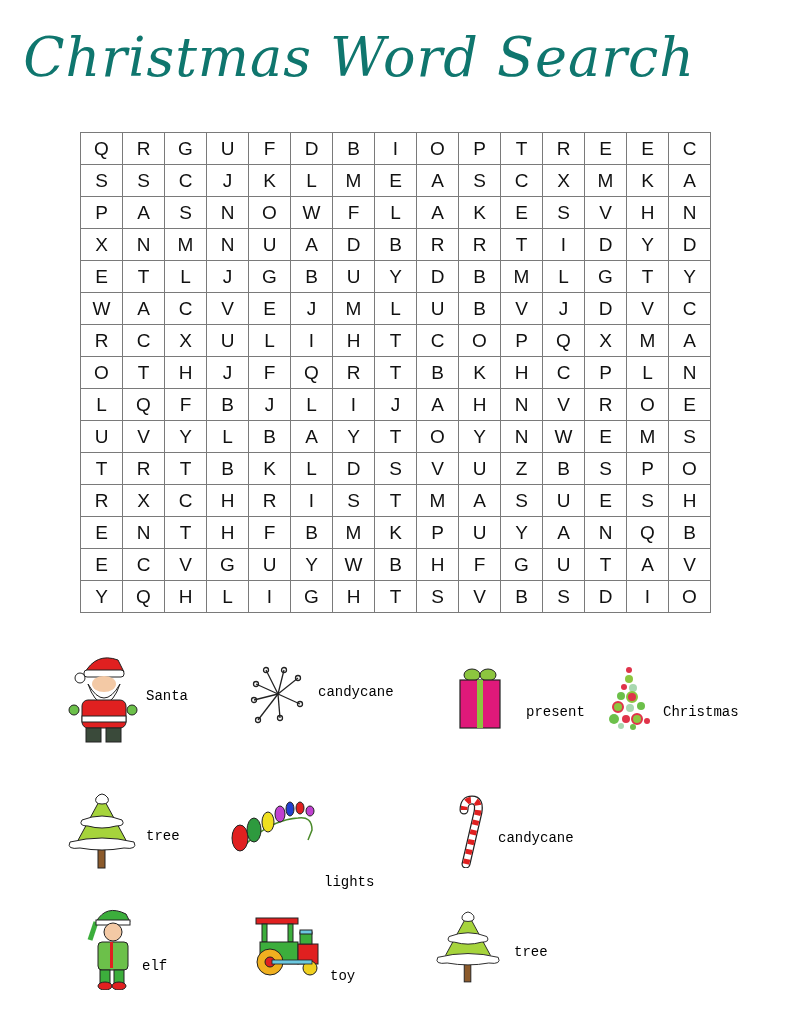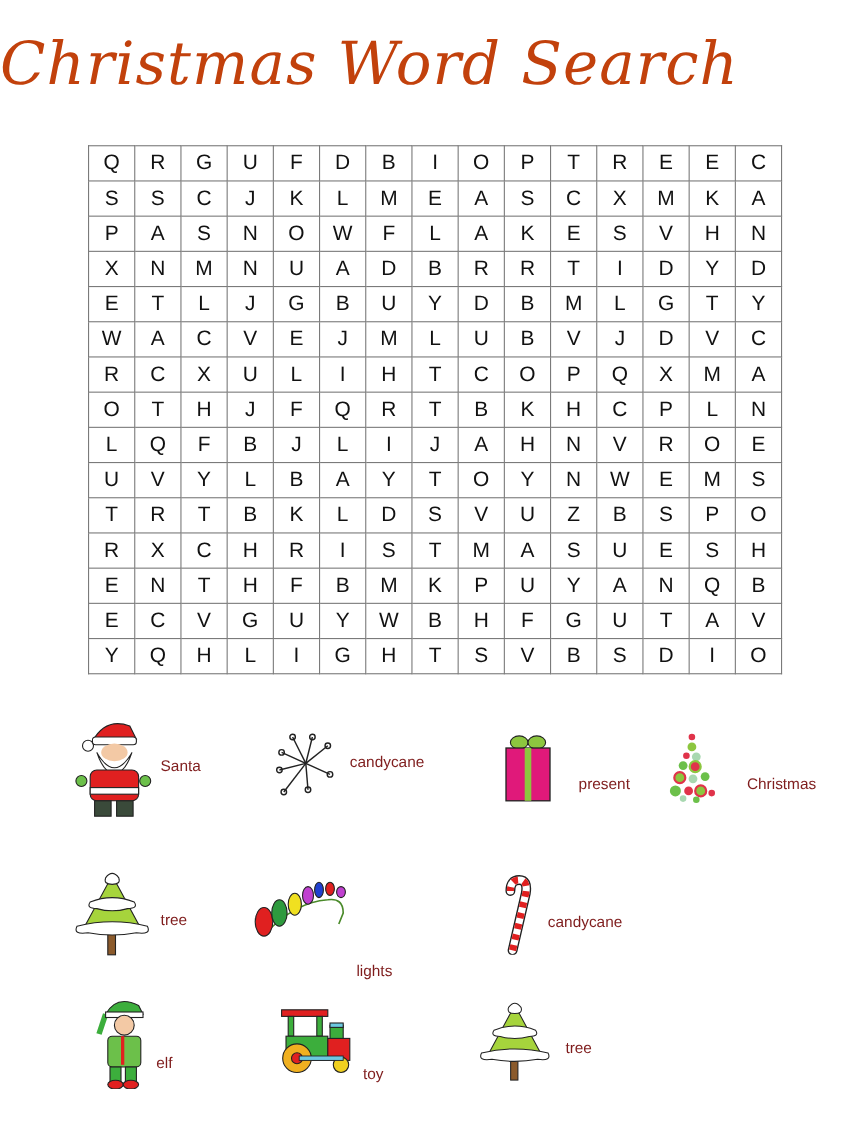--- a/index.html
+++ b/index.html
@@ -1,27 +1,27 @@
 <!DOCTYPE html>
 <html><head>
   <meta charset="utf-8">
   <style>
     html, body { margin: 0; padding: 0; background: #ffffff; }
     body { width: 787px; height: 1024px; position: relative; overflow: hidden;
            font-family: "Liberation Sans", sans-serif; color: #111; }
-    .title { position: absolute; left: 0; top: 26px; width: 695px; text-align: left;
-             font-family: "DejaVu Serif", serif; font-size: 54px; color: #c2410c;
+    .title { position: absolute; left: 0; top: 26px; width: 695px; text-align: right;
+             font-family: "DejaVu Serif", serif; font-size: 54px; color: #0f766e;
              letter-spacing: 1px; font-style: italic; }
     .grid { position: absolute; left: 80px; top: 132px; width: 626px; height: 475px;
             border-collapse: collapse; table-layout: fixed; }
     .grid td { border: 1px solid #7a7a7a; text-align: center; vertical-align: middle;
                font-size: 19px; padding: 0; height: 31px; width: 41px; color: #111; }
     .word { position: absolute; display: flex; align-items: center; }
     .word .pic { position: absolute; }
-    .word .lbl { position: absolute; font-size: 14px; color: #7f1d1d; white-space: nowrap; }
+    .word .lbl { position: absolute; font-size: 14px; color: #000000; white-space: nowrap; font-family: Liberation Mono, monospace; }
   </style>
 </head>
 <body>
 
 <div class="title">Christmas Word Search</div>
 
 <table class="grid">
   <tbody id="grid-body">
       <tr>
         <td>Q</td>
@@ -343,21 +343,21 @@
     <circle cx="12" cy="41" r="5" fill="#8cc63f" stroke="#e0334a" stroke-width="2"></circle>
     <circle cx="24" cy="42" r="4" fill="#a8d8b0"></circle>
     <circle cx="35" cy="40" r="4" fill="#6cc04a"></circle>
     <circle cx="8" cy="53" r="5" fill="#6cc04a"></circle>
     <circle cx="20" cy="53" r="4" fill="#e0334a"></circle>
     <circle cx="31" cy="53" r="5" fill="#8cc63f" stroke="#e0334a" stroke-width="2"></circle>
     <circle cx="41" cy="55" r="3" fill="#e0334a"></circle>
     <circle cx="15" cy="60" r="3" fill="#a8d8b0"></circle>
     <circle cx="27" cy="61" r="3" fill="#6cc04a"></circle>
   </svg>
-  <span class="lbl" style="left:57px;top:38px;margin-left:16px;">Christmas</span>
+  <span class="lbl" style="left:57px;top:38px;">Christmas</span>
 </div>
 
 <div class="word" style="left:66px;top:790px;">
   <svg class="pic" width="72" height="80" viewBox="0 0 72 80" style="left:0;top:0;">
     <rect x="32" y="58" width="7" height="20" fill="#8b5a2b" stroke="#222" stroke-width="1"></rect>
     <path d="M36 6 L62 54 L10 54 Z" fill="#a6d43c" stroke="#222" stroke-width="1"></path>
     <path d="M30 8 Q36 0 42 8 Q44 14 36 14 Q28 14 30 8Z" fill="#fff" stroke="#222" stroke-width="1"></path>
     <path d="M16 30 Q36 22 56 30 Q60 36 50 36 Q36 40 22 36 Q12 36 16 30Z" fill="#fff" stroke="#222" stroke-width="1"></path>
     <path d="M4 52 Q36 44 68 52 Q72 60 58 58 Q36 62 14 58 Q0 60 4 52Z" fill="#fff" stroke="#222" stroke-width="1"></path>
   </svg>

